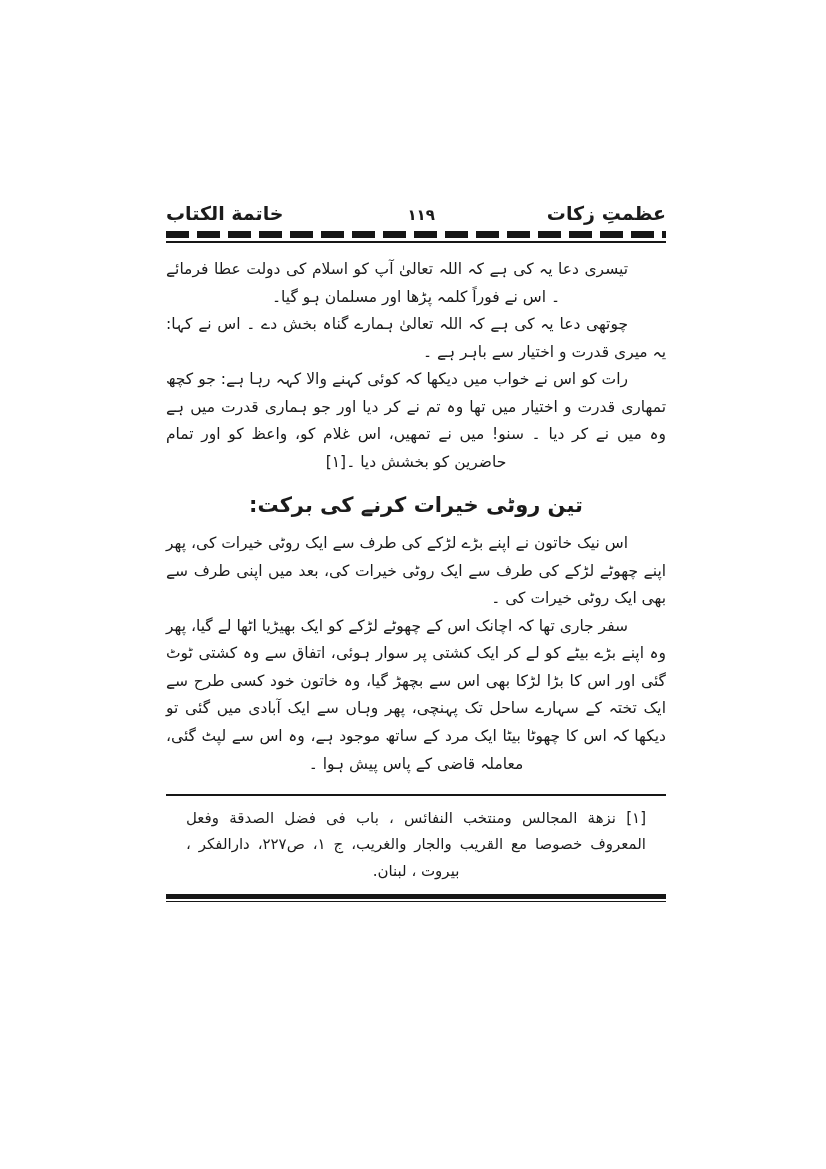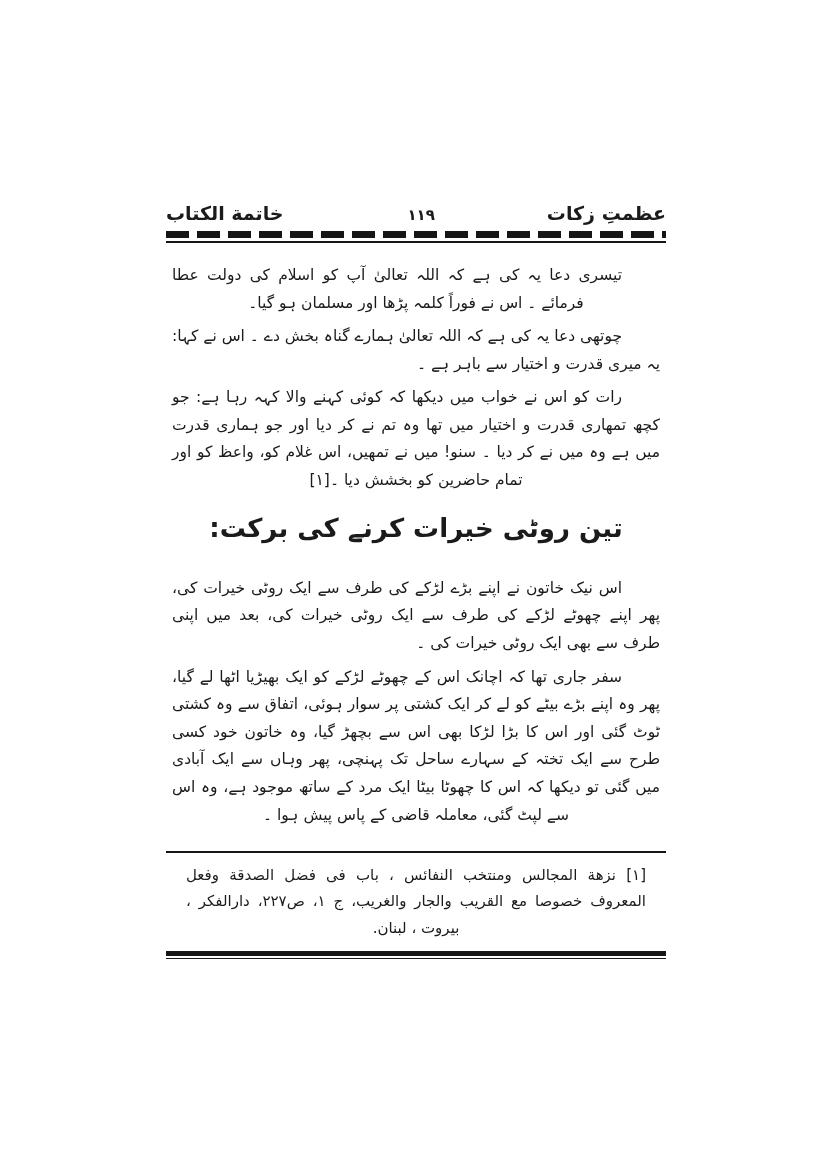--- a/index.html
+++ b/index.html
@@ -50,30 +50,30 @@
   }
   
   .page-body {
     direction: rtl;
     margin-top: 13px;
     font-size: 15.5px;
     line-height: 1.78;
     text-align: justify;
   }
   .page-body p {
-    margin: 6px;
+    margin: 0;
     text-indent: 38px;
     text-align-last: right;
   }
   .page-body p.last-center {
     text-align-last: center;
   }
   .section-heading {
-    margin: 10px 0 24px;
-    font-size: 26px;
+    margin: 10px 0 6px;
+    font-size: 21px;
     font-weight: bold;
     text-align: center;
     text-indent: 0;
   }
   
   .footnote-area {
     margin-top: 16px;
   }
   .fn-rule-top {
     height: 2px;

